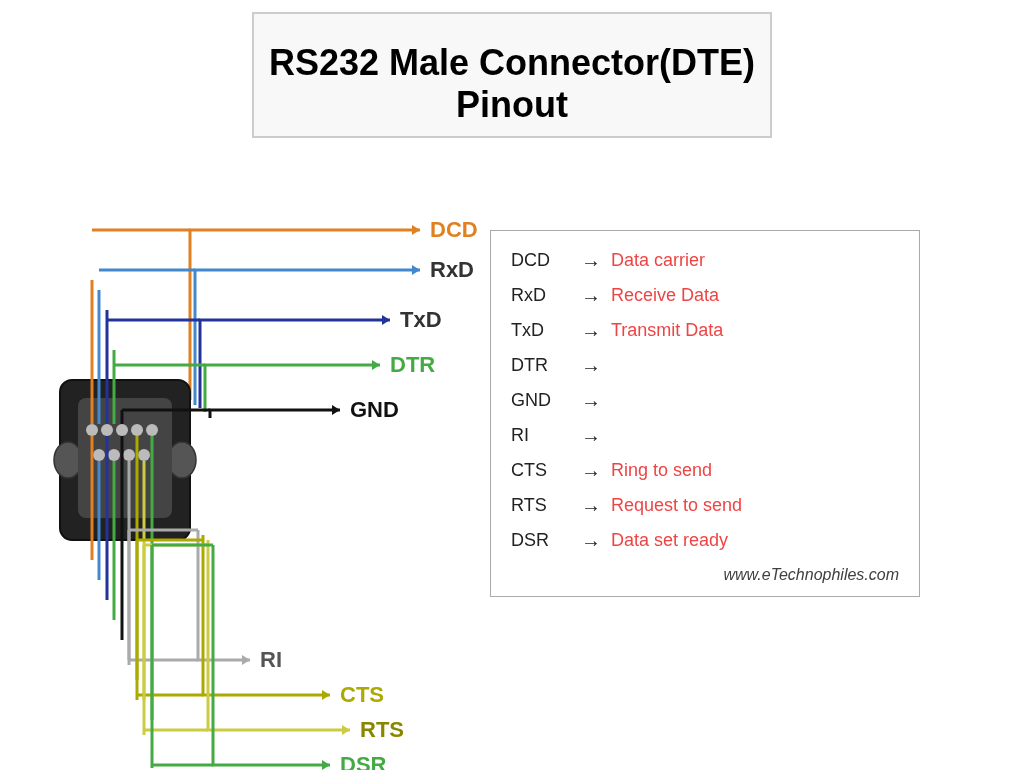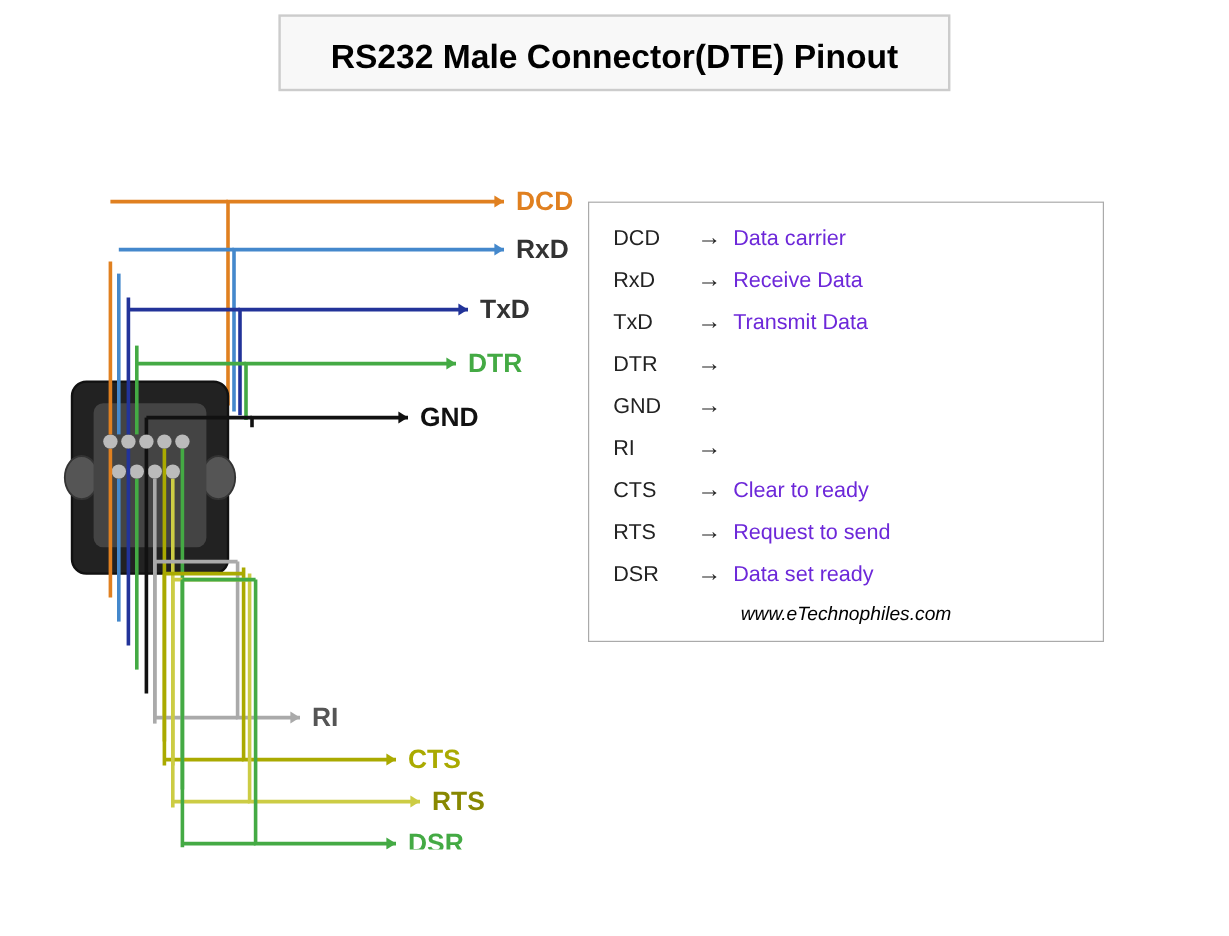--- a/index.html
+++ b/index.html
@@ -7,26 +7,26 @@
       background: #ffffff;
       font-family: Arial, sans-serif;
       width: 1024px;
       height: 780px;
       overflow: hidden;
       position: relative;
     }
 
     .page-title {
       text-align: center;
-      font-size: 28px;
+      font-size: 36px;
       font-weight: bold;
-      padding: 18px 0 10px 0;
+      padding: 28px 0 10px 0;
       border: 2px solid #ccc;
       margin: 12px auto;
-      width: 560px;
+      width: 520px;
       background: #f8f8f8;
     }
 
     .main-content {
       display: flex;
       flex-direction: row;
       align-items: flex-start;
       padding: 0 20px;
       margin-top: 5px;
     }
@@ -73,26 +73,26 @@
 
     .legend-arrow {
       width: 40px;
       text-align: center;
       font-size: 20px;
       color: #222;
     }
 
     .legend-desc {
       flex: 1;
-      color: #6d28d9;
+      color: #ef4444;
     }
 
     .website {
-      text-align: center;
-      color: #000000;
+      text-align: right;
+      color: #404040;
       font-size: 16px;
       margin-top: 8px;
       font-style: italic;
     }
   </style>
 </head>
 <body>
 
 <div class="page-title">RS232 Male Connector(DTE) Pinout</div>
 
@@ -227,21 +227,21 @@
           <span class="legend-abbr">GND</span>
           <span class="legend-arrow">→</span>
         </div>
         <div class="legend-row">
           <span class="legend-abbr">RI</span>
           <span class="legend-arrow">→</span>
         </div>
         <div class="legend-row">
           <span class="legend-abbr">CTS</span>
           <span class="legend-arrow">→</span>
-          <span class="legend-desc">Clear to ready</span>
+          <span class="legend-desc">Ring to send</span>
         </div>
         <div class="legend-row">
           <span class="legend-abbr">RTS</span>
           <span class="legend-arrow">→</span>
           <span class="legend-desc">Request to send</span>
         </div>
         <div class="legend-row">
           <span class="legend-abbr">DSR</span>
           <span class="legend-arrow">→</span>
           <span class="legend-desc">Data set ready</span>

